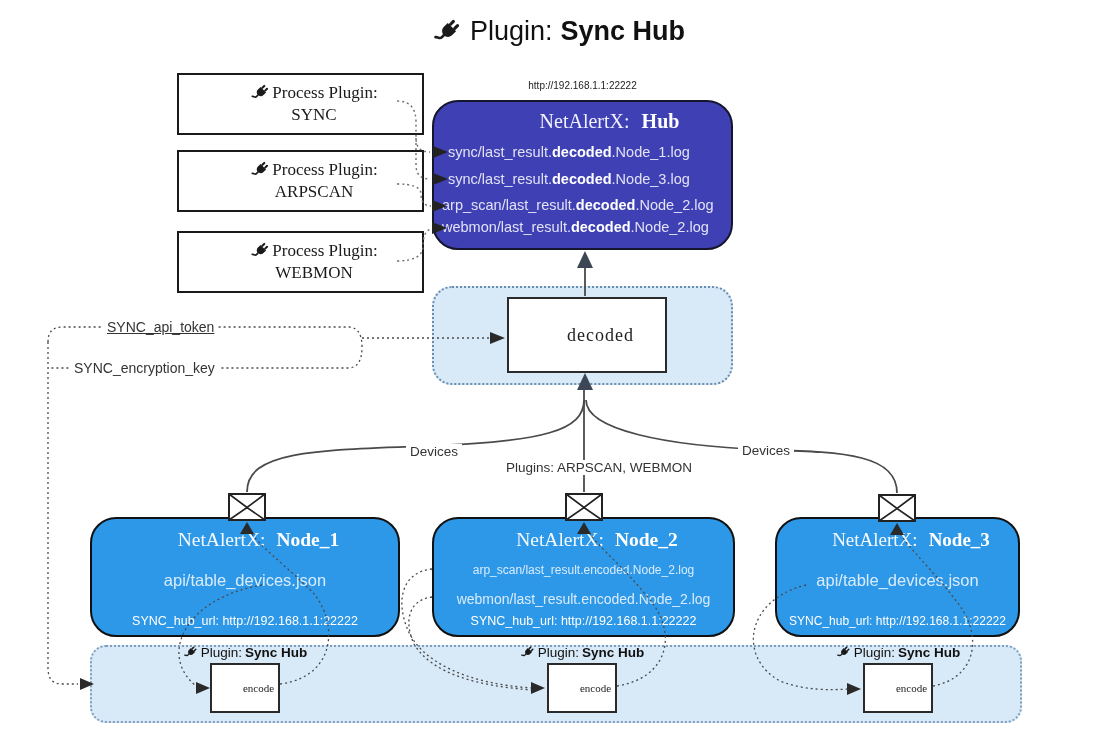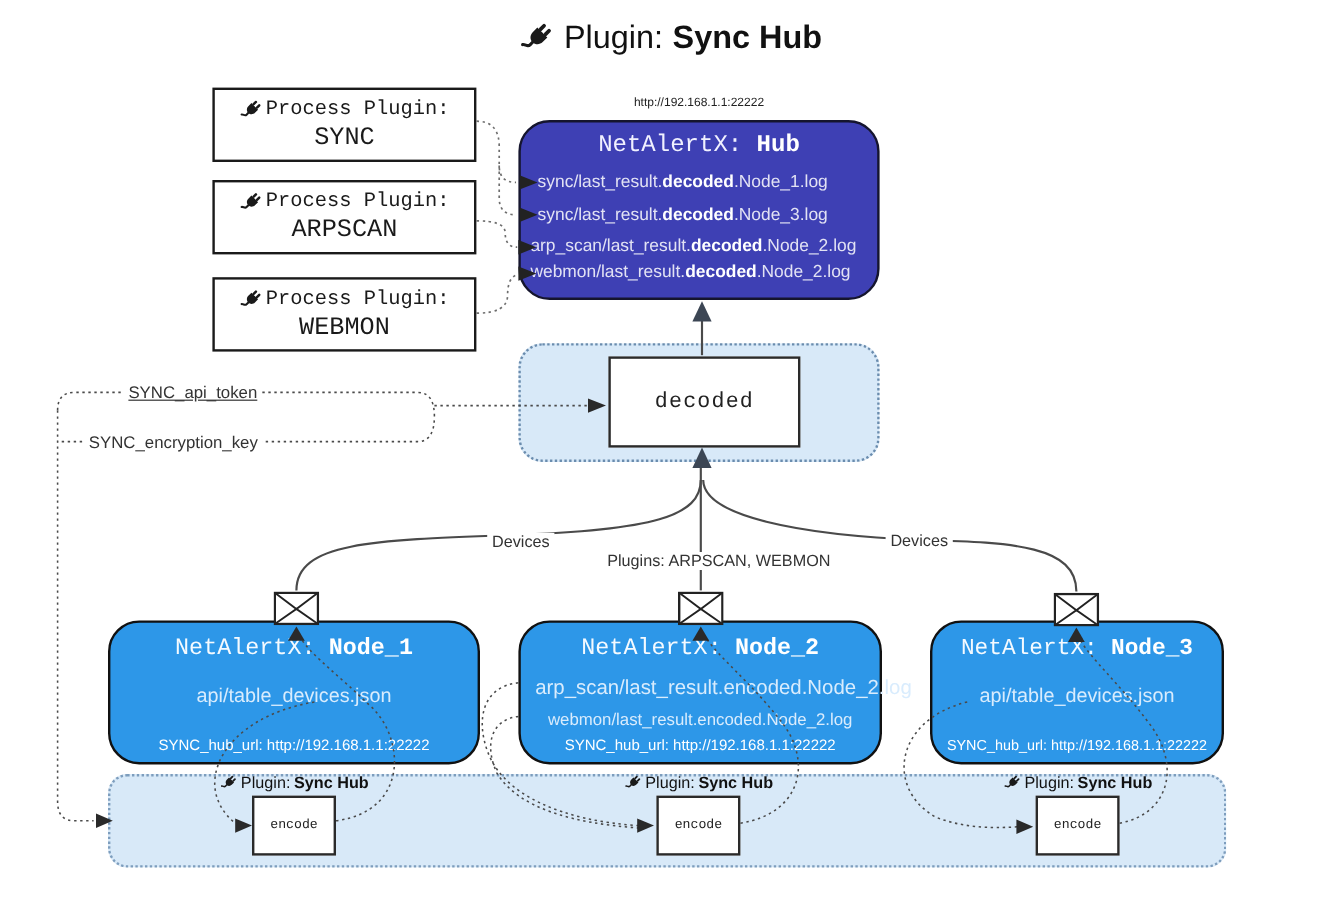--- a/index.html
+++ b/index.html
@@ -1,30 +1,30 @@
 <!DOCTYPE html>
 <html><head>
 <meta charset="utf-8">
 <style>
   html,body{margin:0;padding:0;background:#fff;}
   .canvas{position:relative;width:1117px;height:754px;background:#fff;overflow:hidden;
           font-family:"Liberation Sans",sans-serif;color:#1a1a1a;}
   .abs{position:absolute;}
-  .mono{font-family:Liberation Mono, monospace;}
+  .mono{font-family:Liberation Serif, serif;padding-left:27px;}
 
   
   .page-title{left:0;top:16px;width:1117px;display:flex;justify-content:center;align-items:center;gap:8px;
               font-size:27px;color:#111;}
   .page-title .bold{font-weight:bold;}
 
   
   .proc{width:216px;height:58px;background:#fff;border:2px solid #1a1a1a;left:177px;
         display:flex;flex-direction:column;justify-content:center;align-items:center;}
   .proc .l1{display:flex;align-items:center;gap:2px;font-size:17px;}
-  .proc .l2{font-size:21px;margin-top:2px;}
+  .proc .l2{font-size:17px;margin-top:2px;}
 
   
   .hub-url{left:432px;top:80px;width:301px;text-align:center;font-size:10px;color:#222;}
   .hub{left:432px;top:100px;width:301px;height:150px;border-radius:26px;background:#3e40b4;
        border:2px solid #15152e;box-sizing:border-box;}
   .hub-title{left:432px;top:110px;width:301px;display:flex;justify-content:center;gap:12px;
              font-size:20px;color:#f0f0ff;}
   .hub-title .bold{font-weight:bold;color:#fff;}
   .hub-log{left:448px;width:285px;font-size:14.5px;color:#e2e2f4;white-space:nowrap;}
   .hub-log b{color:#fff;margin-top:20px;}
@@ -133,21 +133,21 @@
         <span class="bold">Node_1</span>
     </div>
     <div class="node-line" style="top:52px;font-size:16.5px;">api/table_devices.json</div>
     <div class="node-url">SYNC_hub_url: http://192.168.1.1:22222</div>
   </div>
   <div class="abs node" style="left:432px;width:303px;">
     <div class="node-title mono">
       <span>NetAlertX:</span>
         <span class="bold">Node_2</span>
     </div>
-    <div class="node-line" style="top:44px;font-size:17px;padding-left:12px;">arp_scan/last_result.encoded.Node_2.log</div>
+    <div class="node-line" style="top:44px;font-size:12px;">arp_scan/last_result.encoded.Node_2.log</div>
     <div class="node-line" style="top:72px;font-size:14px;">webmon/last_result.encoded.Node_2.log</div>
     <div class="node-url">SYNC_hub_url: http://192.168.1.1:22222</div>
   </div>
   <div class="abs node" style="left:775px;width:245px;">
     <div class="node-title mono" style="font-size:19px;">
       <span>NetAlertX:</span>
         <span class="bold">Node_3</span>
     </div>
     <div class="node-line" style="top:52px;font-size:16.5px;">api/table_devices.json</div>
     <div class="node-url" style="font-size:12px;">SYNC_hub_url: http://192.168.1.1:22222</div>

